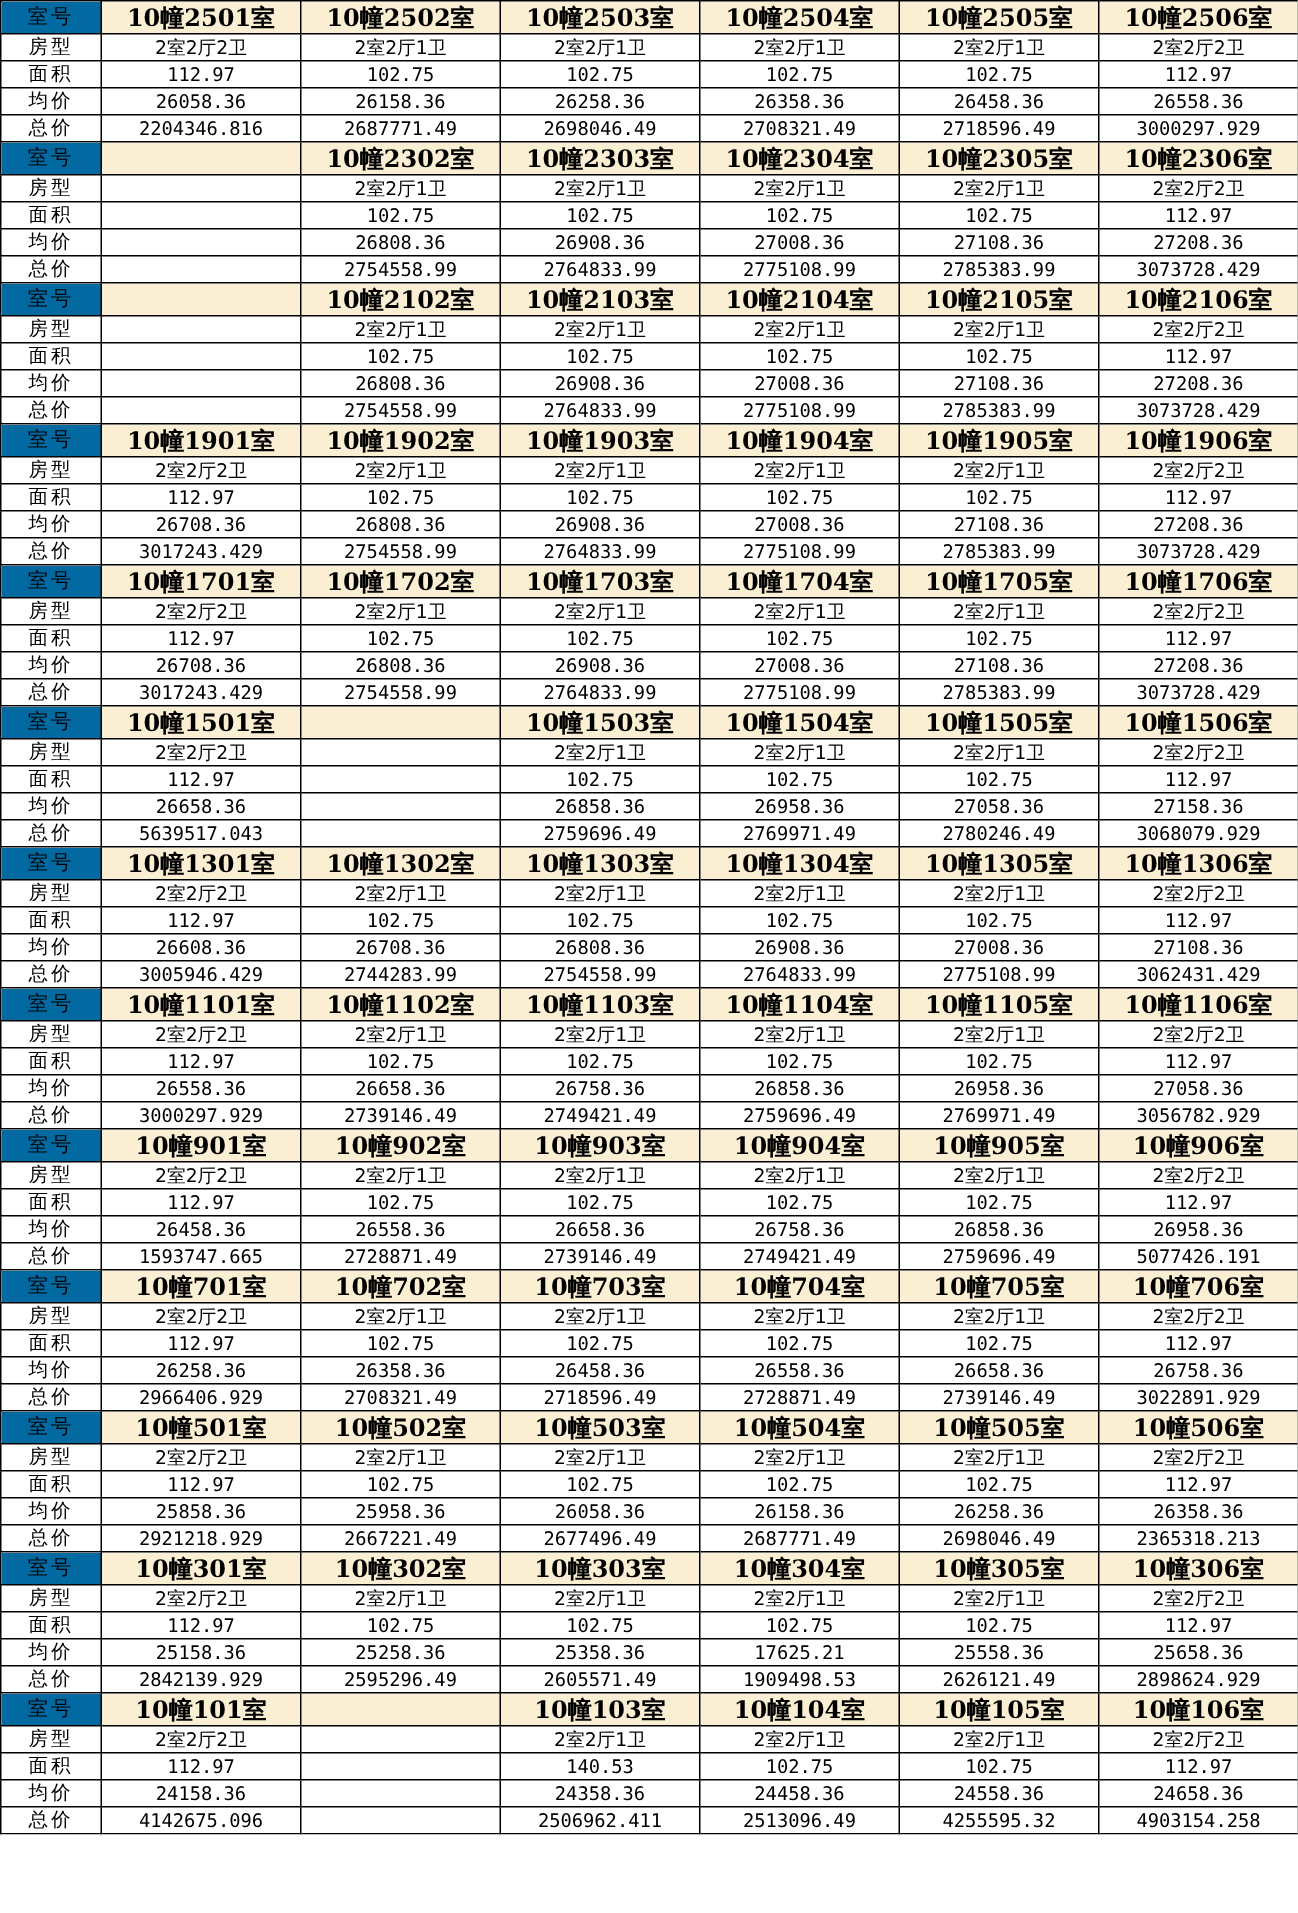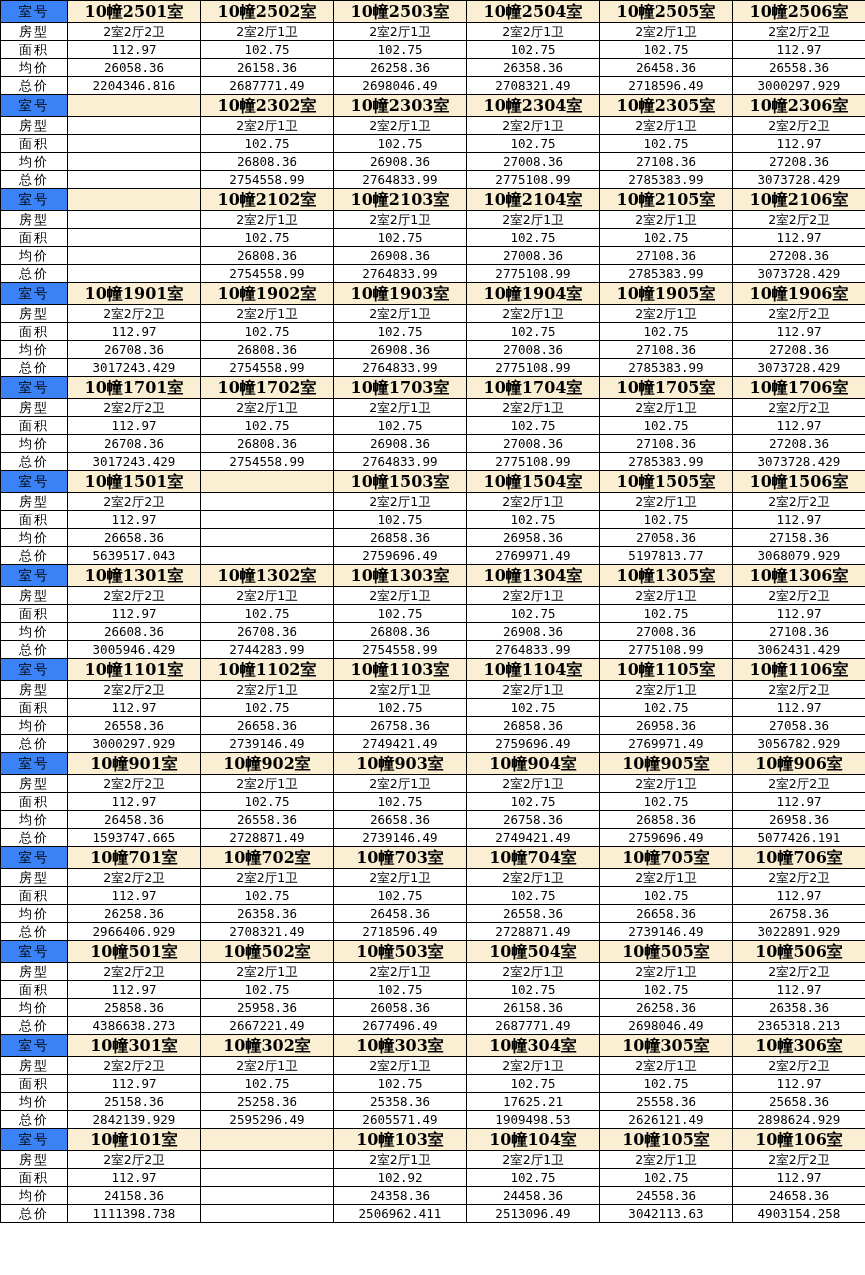--- a/index.html
+++ b/index.html
@@ -48,21 +48,21 @@
   tr.row-head td.cell {
     background: #faeed3;
     font-family: "DejaVu Serif", "Liberation Serif", serif;
     font-weight: bold;
     font-size: 16px;
     height: 21px;
     line-height: 21px;
     letter-spacing: 0px;
   }
   tr.row-head td.label {
-    background: #3b82f6;
+    background: #0369a1;
   }
 
   
   tr.row-data td.cell {
     background: #ffffff;
     font-family: "DejaVu Sans Mono", "Liberation Mono", monospace;
     font-size: 12.5px;
     height: 17px;
     line-height: 17px;
     color: #000;
@@ -357,21 +357,21 @@
         <td class="cell">26958.36</td>
         <td class="cell">27058.36</td>
         <td class="cell">27158.36</td>
       </tr>
       <tr class="row-data">
         <td class="label">总价</td>
         <td class="cell">5639517.043</td>
         <td class="cell empty"></td>
         <td class="cell">2759696.49</td>
         <td class="cell">2769971.49</td>
-        <td class="cell">5197813.77</td>
+        <td class="cell">2780246.49</td>
         <td class="cell">3068079.929</td>
       </tr>
       <tr class="row-head">
         <td class="label head">室号</td>
         <td class="cell">10幢1301室</td>
         <td class="cell">10幢1302室</td>
         <td class="cell">10幢1303室</td>
         <td class="cell">10幢1304室</td>
         <td class="cell">10幢1305室</td>
         <td class="cell">10幢1306室</td>
@@ -578,21 +578,21 @@
         <td class="label">均价</td>
         <td class="cell">25858.36</td>
         <td class="cell">25958.36</td>
         <td class="cell">26058.36</td>
         <td class="cell">26158.36</td>
         <td class="cell">26258.36</td>
         <td class="cell">26358.36</td>
       </tr>
       <tr class="row-data">
         <td class="label">总价</td>
-        <td class="cell">4386638.273</td>
+        <td class="cell">2921218.929</td>
         <td class="cell">2667221.49</td>
         <td class="cell">2677496.49</td>
         <td class="cell">2687771.49</td>
         <td class="cell">2698046.49</td>
         <td class="cell">2365318.213</td>
       </tr>
       <tr class="row-head">
         <td class="label head">室号</td>
         <td class="cell">10幢301室</td>
         <td class="cell">10幢302室</td>
@@ -652,37 +652,37 @@
         <td class="cell empty"></td>
         <td class="cell">2室2厅1卫</td>
         <td class="cell">2室2厅1卫</td>
         <td class="cell">2室2厅1卫</td>
         <td class="cell">2室2厅2卫</td>
       </tr>
       <tr class="row-data">
         <td class="label">面积</td>
         <td class="cell">112.97</td>
         <td class="cell empty"></td>
-        <td class="cell">102.92</td>
+        <td class="cell">140.53</td>
         <td class="cell">102.75</td>
         <td class="cell">102.75</td>
         <td class="cell">112.97</td>
       </tr>
       <tr class="row-data">
         <td class="label">均价</td>
         <td class="cell">24158.36</td>
         <td class="cell empty"></td>
         <td class="cell">24358.36</td>
         <td class="cell">24458.36</td>
         <td class="cell">24558.36</td>
         <td class="cell">24658.36</td>
       </tr>
       <tr class="row-data last-row">
         <td class="label">总价</td>
-        <td class="cell">1111398.738</td>
+        <td class="cell">4142675.096</td>
         <td class="cell empty"></td>
         <td class="cell">2506962.411</td>
         <td class="cell">2513096.49</td>
-        <td class="cell">3042113.63</td>
+        <td class="cell">4255595.32</td>
         <td class="cell">4903154.258</td>
       </tr>
     </tbody>
 </table>
 
 </body></html>

